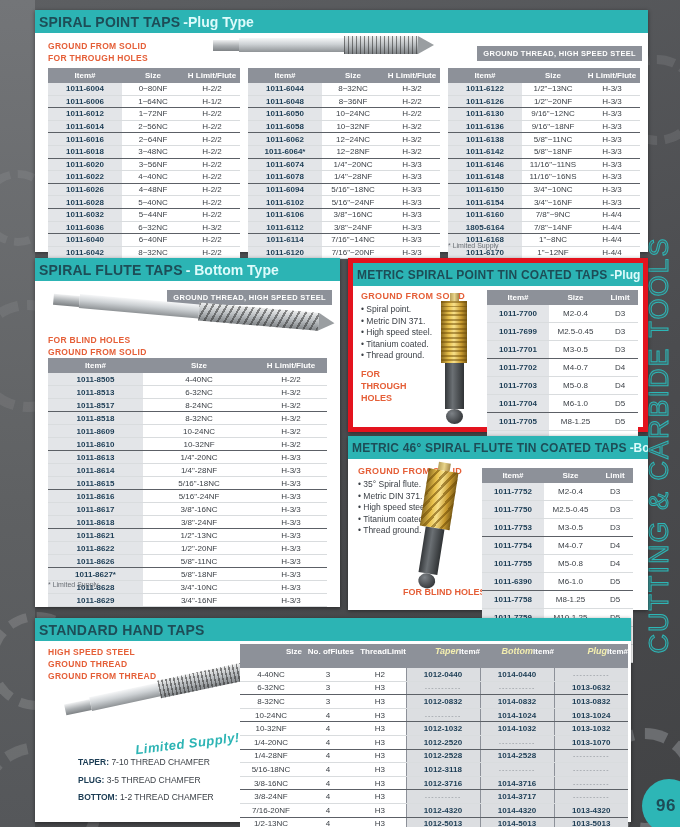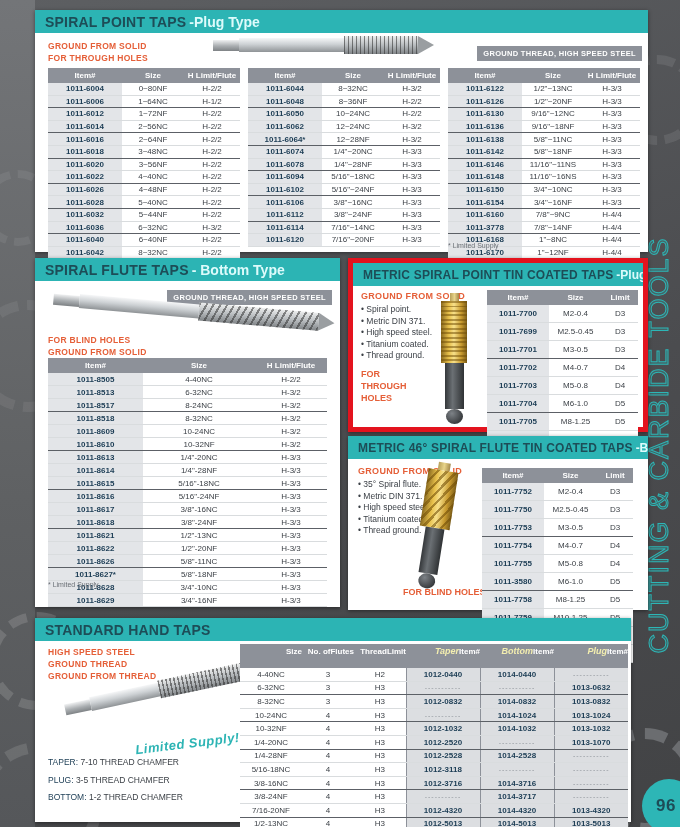--- a/index.html
+++ b/index.html
@@ -24,21 +24,21 @@
         background:#2db6b6;display:flex;align-items:center;justify-content:flex-start;}
   .page-num{font-size:17px;font-weight:800;color:#1d4d57;margin-left:14px;letter-spacing:0.5px;}
 
   .panel{position:absolute;background:#fff;box-shadow:0 1px 4px rgba(0,0,0,.45);}
   .panel-top{left:35px;top:10px;width:613px;height:242px;}
   .panel-flute{left:35px;top:258px;width:305px;height:349px;}
   .panel-mplug{left:348px;top:258px;width:290px;height:164px;border:5px solid #e3131e;}
   .panel-mflute{left:348px;top:436px;width:300px;height:174px;}
   .panel-hand{left:35px;top:618px;width:596px;height:204px;}
 
-  .panel-header{height:23px;background:#2cb4b4;display:flex;align-items:center;padding:0 10px;overflow:hidden;}
+  .panel-header{height:23px;background:#2cb4b4;display:flex;align-items:center;padding:0 4px;overflow:hidden;}
   .title-dark{color:#1d4d57;font-weight:800;font-size:14px;letter-spacing:.2px;white-space:nowrap;}
   .title-light{color:#ddfbfb;font-weight:800;font-size:14px;margin-left:3px;white-space:nowrap;}
   .panel-mplug .title-dark,.panel-mplug .title-light,
   .panel-mflute .title-dark,.panel-mflute .title-light{font-size:12px;}
 
   .notes{position:absolute;color:#e55f38;font-weight:800;font-size:8.5px;line-height:12px;letter-spacing:.3px;}
   .notes-top{left:13px;top:30px;}
   .notes-flute{left:13px;top:76px;}
   .notes-hand{left:13px;top:28px;}
   .badge{position:absolute;background:#8d9199;color:#fff;font-weight:700;font-size:7.5px;
@@ -78,21 +78,21 @@
   .orange-head{position:absolute;color:#e55f38;font-weight:800;font-size:9px;letter-spacing:.3px;}
   .mp-head{left:8px;top:28px;} .mf-head{left:10px;top:30px;}
   .bullets{position:absolute;font-size:8.5px;color:#3c4147;line-height:11.5px;width:95px;}
   .mp-bullets{left:8px;top:41px;} .mf-bullets{left:10px;top:43px;}
   .bullet-item::before{content:"• ";}
   .orange-for{position:absolute;color:#e55f38;font-weight:800;font-size:9px;line-height:12px;}
   .mp-for{left:8px;top:105px;width:58px;}
   .mf-for{left:55px;top:150px;width:110px;}
 
   .chamfers{position:absolute;left:13px;top:136px;font-size:8.5px;line-height:17.5px;color:#3c4147;}
-  .ch-label{color:#1b3c54;font-weight:400;}
+  .ch-label{color:#1b3c54;font-weight:700;margin-left:30px;}
   .limited{position:absolute;left:100px;top:118px;color:#2cb4b4;font-weight:800;font-style:italic;
            font-size:13px;transform:rotate(-7deg);letter-spacing:.5px;}
 
   
   .tap{position:absolute;display:flex;align-items:center;}
   .tap-h .shank{width:26px;height:11px;background:linear-gradient(180deg,#f0f1f2,#a9adb0 55%,#7e8285);}
   .tap-h .body{width:105px;height:14px;background:linear-gradient(180deg,#f6f7f8,#cdd1d4 45%,#8f9396);}
   .tap-h .thread{width:74px;height:18px;
       background:repeating-linear-gradient(90deg,rgba(40,40,40,.55) 0 1.5px,transparent 1.5px 4px),
                  linear-gradient(180deg,#eceded,#b9bdc0 50%,#808487);}
@@ -261,20 +261,25 @@
           <tr class="group-end">
             <td class="item">1011-6048</td>
             <td class="size">8~36NF</td>
             <td class="limit">H-2/2</td>
           </tr>
           <tr>
             <td class="item">1011-6050</td>
             <td class="size">10~24NC</td>
             <td class="limit">H-2/2</td>
           </tr>
+          <tr class="group-end">
+            <td class="item">1011-6058</td>
+            <td class="size">10~32NF</td>
+            <td class="limit">H-3/2</td>
+          </tr>
           <tr>
             <td class="item">1011-6062</td>
             <td class="size">12~24NC</td>
             <td class="limit">H-3/2</td>
           </tr>
           <tr class="group-end">
             <td class="item">1011-6064*</td>
             <td class="size">12~28NF</td>
             <td class="limit">H-3/2</td>
           </tr>
@@ -383,21 +388,21 @@
             <td class="item">1011-6154</td>
             <td class="size">3/4"~16NF</td>
             <td class="limit">H-3/3</td>
           </tr>
           <tr>
             <td class="item">1011-6160</td>
             <td class="size">7/8"~9NC</td>
             <td class="limit">H-4/4</td>
           </tr>
           <tr class="group-end">
-            <td class="item">1011-3778</td>
+            <td class="item">1805-6164</td>
             <td class="size">7/8"~14NF</td>
             <td class="limit">H-4/4</td>
           </tr>
           <tr>
             <td class="item">1011-6168</td>
             <td class="size">1"~8NC</td>
             <td class="limit">H-4/4</td>
           </tr>
           <tr>
             <td class="item">1011-6170</td>
@@ -675,21 +680,21 @@
             <td class="item">1011-7754</td>
             <td class="size">M4-0.7</td>
             <td class="limit">D4</td>
           </tr>
           <tr>
             <td class="item">1011-7755</td>
             <td class="size">M5-0.8</td>
             <td class="limit">D4</td>
           </tr>
           <tr class="group-end">
-            <td class="item">1011-3580</td>
+            <td class="item">1011-6390</td>
             <td class="size">M6-1.0</td>
             <td class="limit">D5</td>
           </tr>
           <tr>
             <td class="item">1011-7758</td>
             <td class="size">M8-1.25</td>
             <td class="limit">D5</td>
           </tr>
           <tr>
             <td class="item">1011-7759</td>

